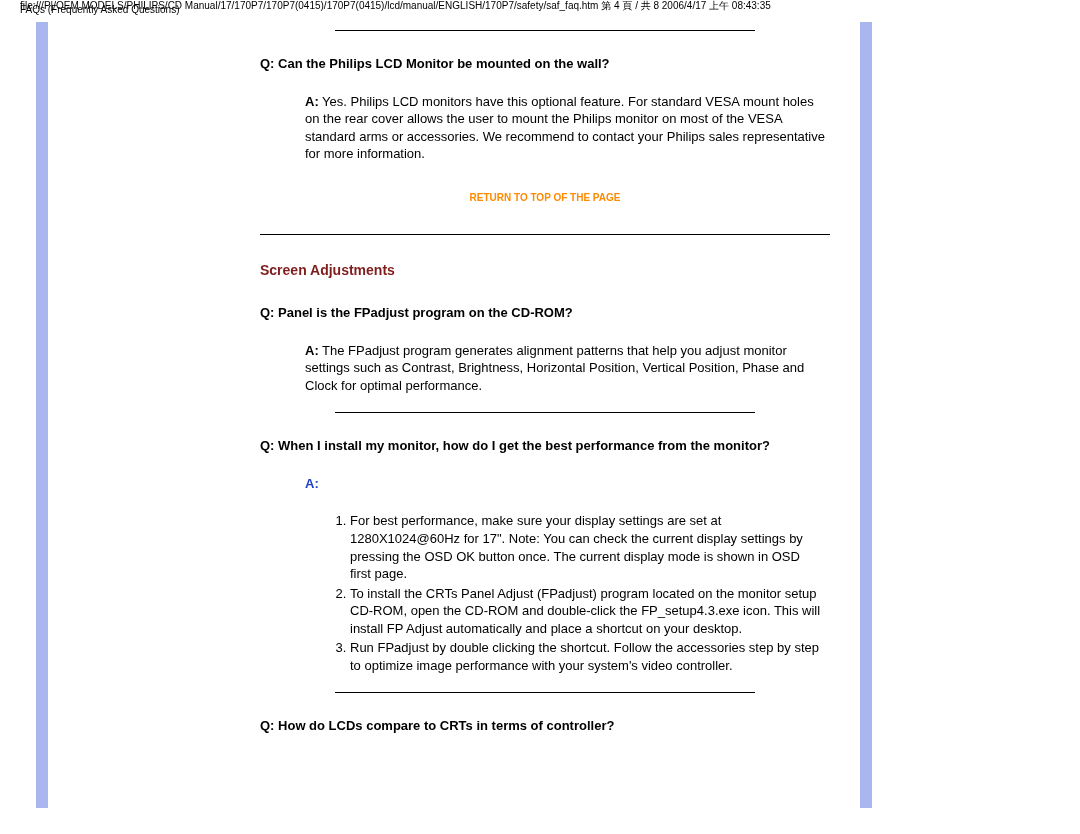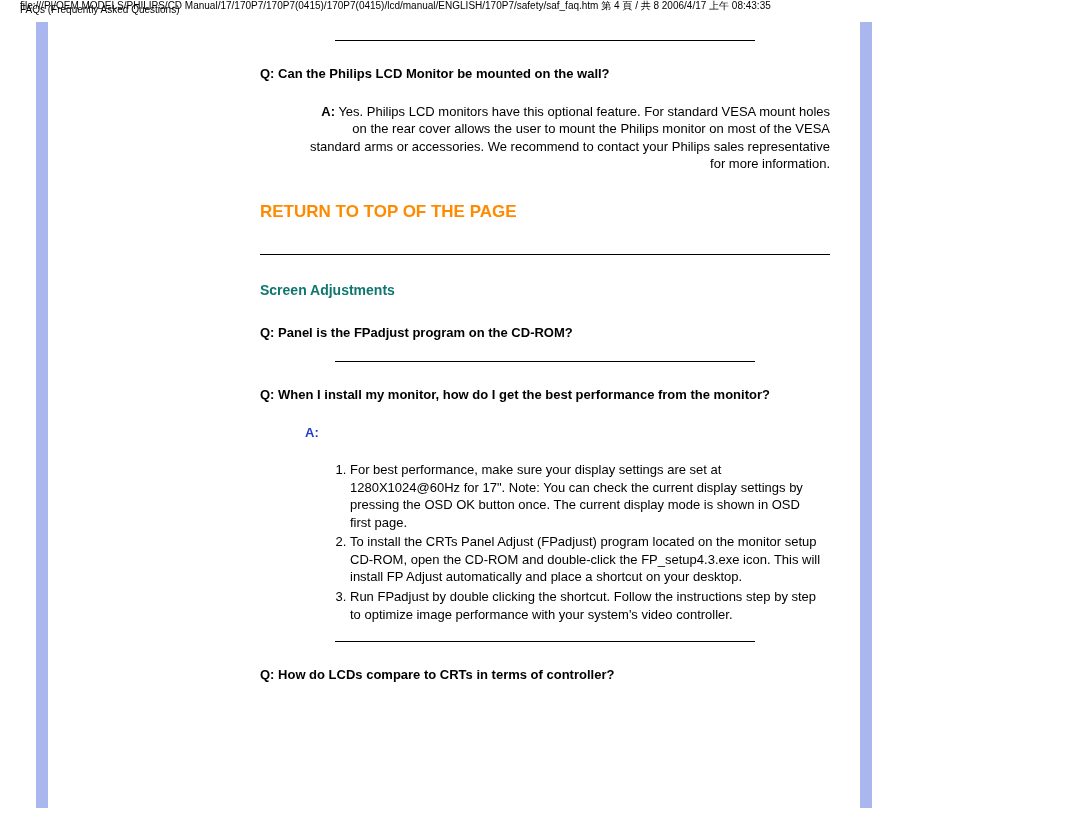--- a/index.html
+++ b/index.html
@@ -32,21 +32,21 @@
   .right-bar {
     position: absolute;
     top: 22px;
     right: 12px;
     width: 12px;
     height: 786px;
     background: #a9b7ee;
   }
   .content {
     position: absolute;
-    top: 22px;
+    top: 12px;
     left: 260px;
     width: 570px;
     font-size: 13px;
     line-height: 1.35;
   }
   .hr-narrow {
     border: none;
     border-top: 1px solid #000;
     margin: 18px auto 24px auto;
     width: 420px;
@@ -57,34 +57,33 @@
     margin: 30px 0 26px 0;
     width: 570px;
   }
   .q-line {
     font-weight: bold;
     color: #000;
     margin: 0 0 20px 0;
   }
   .a-block {
     margin: 0 0 0 45px;
-    text-align: right;
   }
   .a-block .alabel { font-weight: bold; }
   .return-link {
     display: block;
-    text-align: left;
+    text-align: center;
     color: #ff8a00;
     font-weight: bold;
-    font-size: 17px;
+    font-size: 10px;
     margin: 28px 0 0 0;
     text-decoration: none;
   }
   .section-title {
-    color: #0f766e;
+    color: #7f1d1d;
     font-weight: bold;
     font-size: 14px;
     margin: 6px 0 24px 0;
   }
   .a-standalone {
     font-weight: bold;
     color: #1e3fc6;
     margin: 0 0 20px 45px;
     font-size: 13px;
   }
@@ -122,30 +121,33 @@
       <span class="alabel">A:</span><span> Yes. Philips LCD monitors have this optional feature. For standard VESA mount holes on the rear cover allows the user to mount the Philips monitor on most of the VESA standard arms or accessories. We recommend to contact your Philips sales representative for more information.</span>
     </p>
 
     <a href="#" class="return-link">RETURN TO TOP OF THE PAGE</a>
 
     <hr class="hr-full">
 
     <div class="section-title">Screen Adjustments</div>
 
     <p class="q-line">Q: Panel is the FPadjust program on the CD-ROM?</p>
+    <p class="a-block">
+      <span class="alabel">A:</span><span> The FPadjust program generates alignment patterns that help you adjust monitor settings such as Contrast, Brightness, Horizontal Position, Vertical Position, Phase and Clock for optimal performance.</span>
+    </p>
 
     <hr class="hr-narrow">
 
     <p class="q-line">Q: When I install my monitor, how do I get the best performance from the monitor?</p>
     <p class="a-standalone">A:</p>
 
     <ol class="steps">
       <li>For best performance, make sure your display settings are set at 1280X1024@60Hz for 17". Note: You can check the current display settings by pressing the OSD OK button once. The current display mode is shown in OSD first page.</li>
       <li>To install the CRTs Panel Adjust (FPadjust) program located on the monitor setup CD-ROM, open the CD-ROM and double-click the FP_setup4.3.exe icon. This will install FP Adjust automatically and place a shortcut on your desktop.</li>
-      <li>Run FPadjust by double clicking the shortcut. Follow the instructions step by step to optimize image performance with your system's video controller.</li>
+      <li>Run FPadjust by double clicking the shortcut. Follow the accessories step by step to optimize image performance with your system's video controller.</li>
     </ol>
 
     <hr class="hr-narrow">
 
     <p class="q-line">Q: How do LCDs compare to CRTs in terms of controller?</p>
 
   </div>
 
   <div class="footer-text">file:///P|/OEM MODELS/PHILIPS/CD Manual/17/170P7/170P7(0415)/170P7(0415)/lcd/manual/ENGLISH/170P7/safety/saf_faq.htm 第 4 頁 / 共 8 2006/4/17 上午 08:43:35</div>
 

